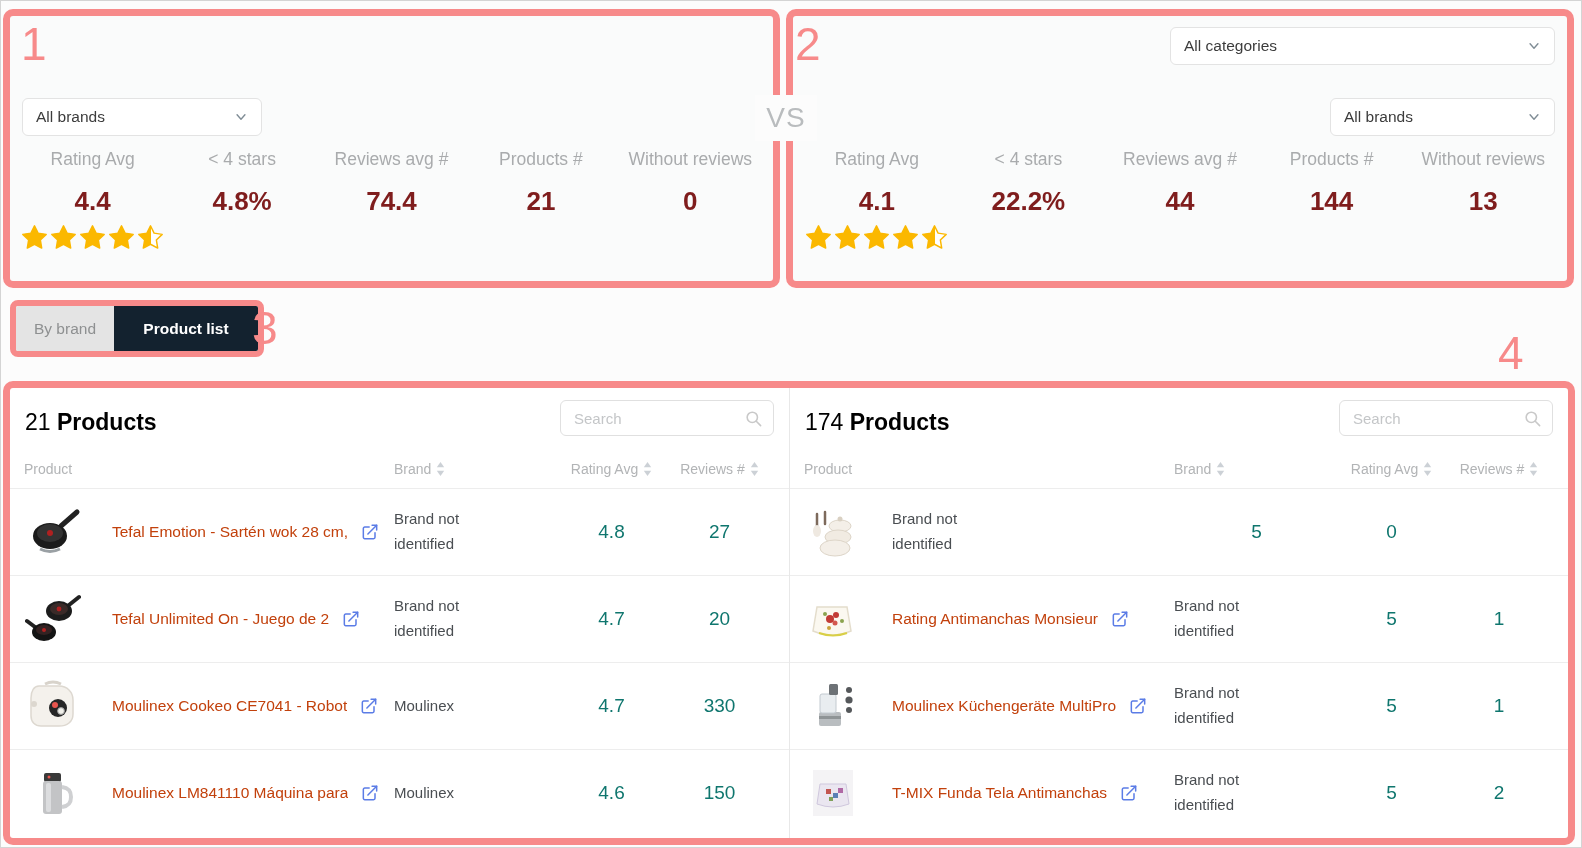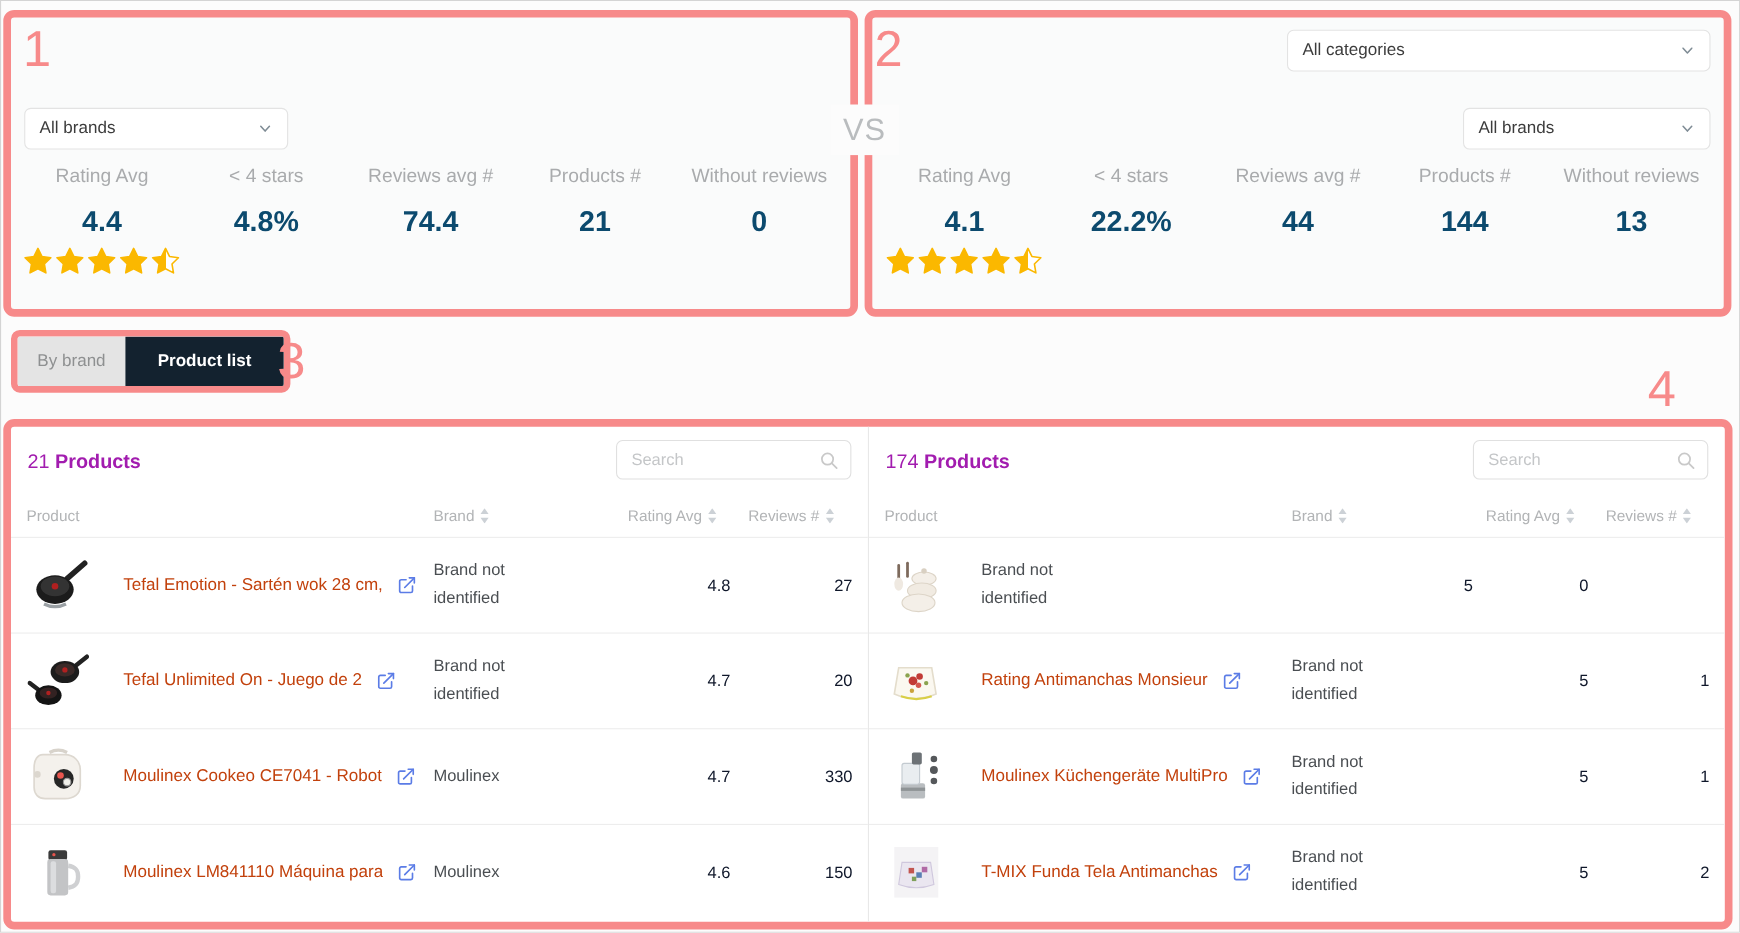--- a/index.html
+++ b/index.html
@@ -32,33 +32,33 @@
     padding:0 13px; font-size:15.5px; color:#3c3c3c; cursor:pointer;
   }
   .sel-brand-l { left:12px; top:82px; width:240px; }
   .sel-cat-r   { right:12px; top:11px; width:385px; }
   .sel-brand-r { right:12px; top:82px; width:225px; }
   .chev { width:14px; height:14px; flex:0 0 auto; }
   
   .stats { position:absolute; left:8px; right:8px; top:133px; display:grid; grid-template-columns:repeat(5,1fr); }
   .stat { text-align:center; }
   .stat-label { font-size:17.5px; color:#a9abad; margin-bottom:16px; }
-  .stat-value { font-size:26px; font-weight:700; color:#0c4a6e; }
+  .stat-value { font-size:26px; font-weight:700; color:#7f1d1d; }
   .stat-stars { margin-top:7px; display:flex; justify-content:center; gap:2px; }
   .star { width:27px; height:27px; }
   
   .tg { border:none; font-family:inherit; font-size:15.5px; height:100%; cursor:pointer; }
   .tg-inactive { flex:0 0 98px; background:#e4e4e4; color:#8e9091; }
   .tg-active   { flex:1; background:#13222f; color:#fff; font-weight:600; }
   
   .thalf { position:absolute; top:0; bottom:0; width:779px; overflow:hidden; }
   .thalf.left { left:0; } .thalf.right { left:780px; width:778px; }
   .tdivider { position:absolute; left:779px; top:0; bottom:0; width:1px; background:#e8e8e8; }
   .t-head { position:relative; height:62px; }
-  .t-title { position:absolute; left:15px; top:21px; font-size:18px; color:#a21caf; }
+  .t-title { position:absolute; left:15px; top:21px; font-size:23px; color:#000000; }
   .t-count { font-weight:400; } .t-word { font-weight:700; }
   .t-search {
     position:absolute; right:15px; top:12px; width:214px; height:36px;
     border:1px solid #e0e0e0; border-radius:6px; background:#fff;
     display:flex; align-items:center; padding:0 10px 0 13px;
   }
   .t-search input { border:none; outline:none; flex:1; font-family:inherit; font-size:15px; color:#8b5cf6; background:transparent; min-width:0; }
   .t-search input::placeholder { color:#c4c6c8; }
   .searchicon { width:19px; height:19px; flex:0 0 auto; }
   .t-cols { display:grid; grid-template-columns:370px 165px 105px 1fr; padding:0 14px; height:38px; align-items:center; color:#b2b4b6; font-size:14px; }
@@ -68,21 +68,21 @@
   .prow {
     display:grid; grid-template-columns:88px 282px 165px 105px 1fr;
     align-items:center; height:87px; border-top:1px solid #ededed; padding:0 14px;
   }
   .p-thumb { width:58px; height:58px; display:flex; align-items:center; justify-content:center; }
   .p-thumb svg { width:56px; height:56px; }
   .p-name { display:flex; align-items:center; gap:12px; padding-right:8px; font-size:15.5px; color:#c2410c; }
   .p-name-text { white-space:nowrap; overflow:hidden; }
   .plink { width:20px; height:20px; flex:0 0 auto; cursor:pointer; }
   .p-brand { font-size:15px; color:#4a4e52; line-height:1.65; max-width:118px; }
-  .p-rating, .p-reviews { text-align:right; font-size:15px; color:#0f172a; }
+  .p-rating, .p-reviews { text-align:center; font-size:19px; color:#0f766e; }
 </style>
 </head>
 <body>
 
 <svg width="0" height="0" style="position:absolute">
   <defs>
     <linearGradient id="halfStar" x1="0" y1="0" x2="1" y2="0">
       <stop offset="50%" stop-color="#fbb800"></stop>
       <stop offset="50%" stop-color="#ffffff"></stop>
     </linearGradient>

